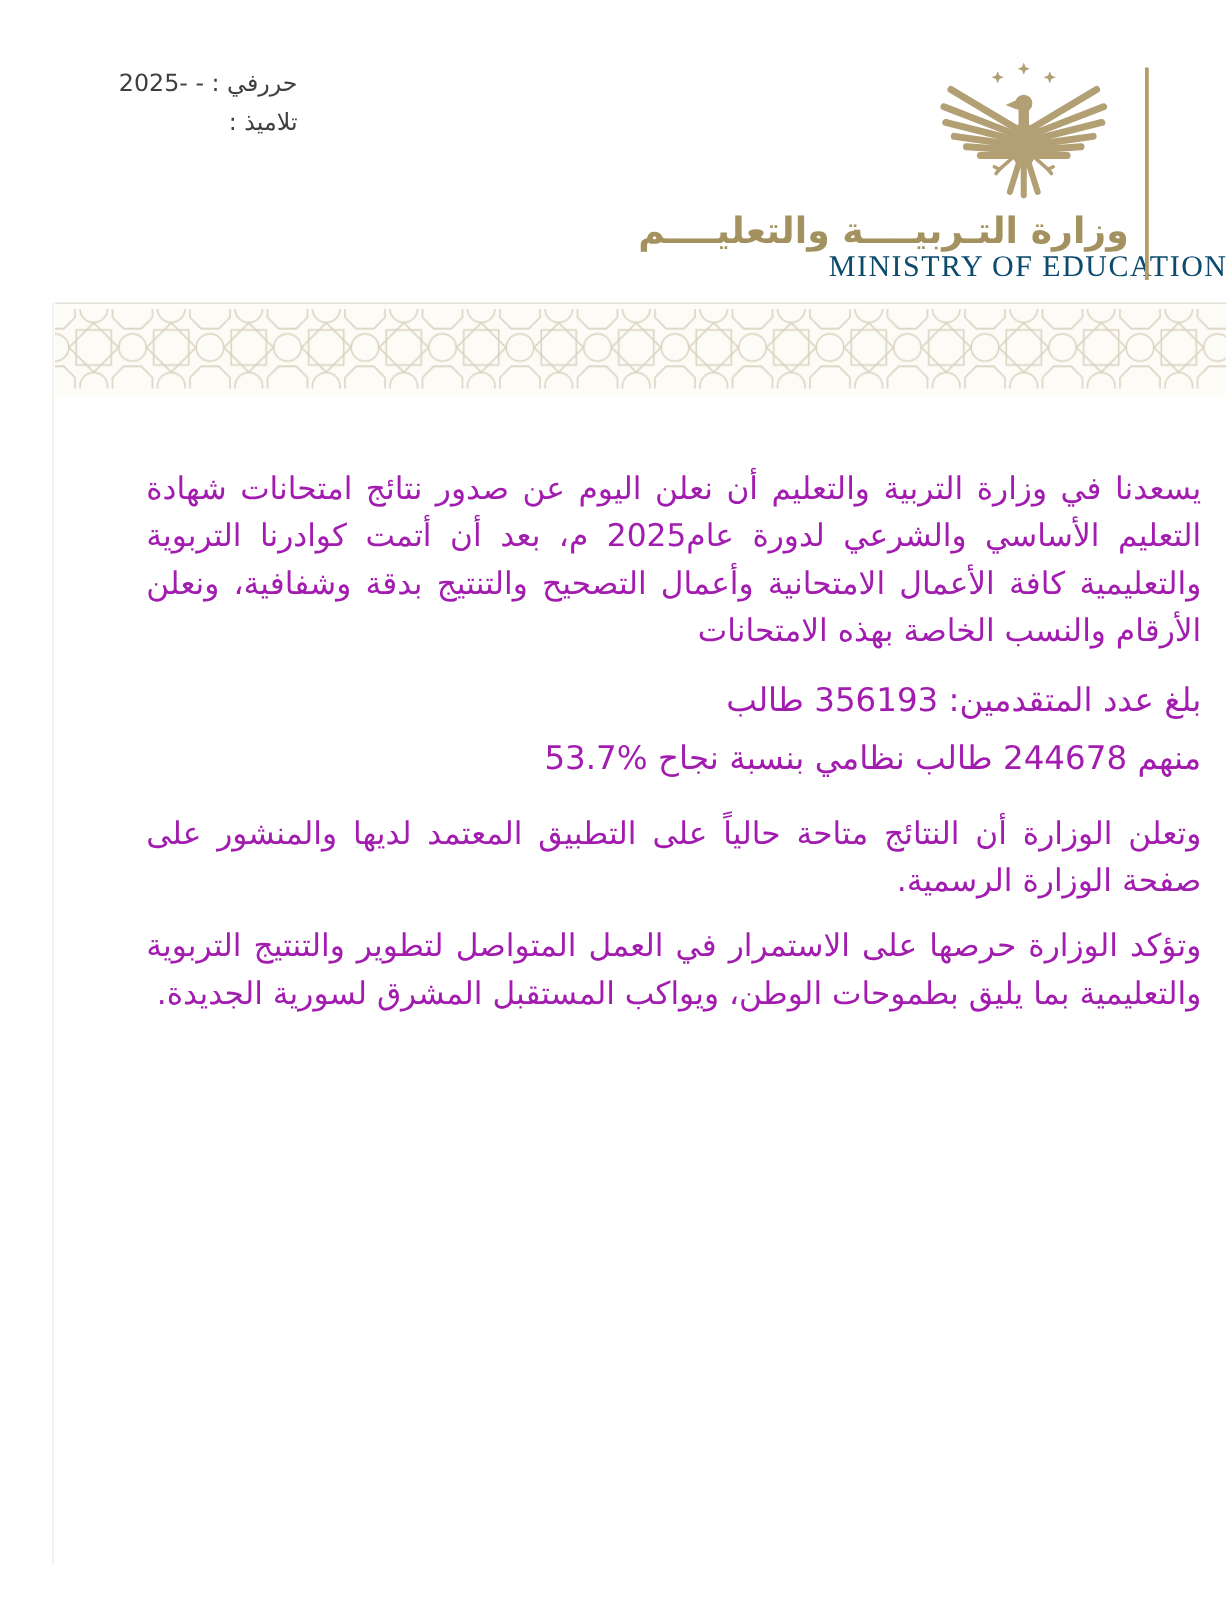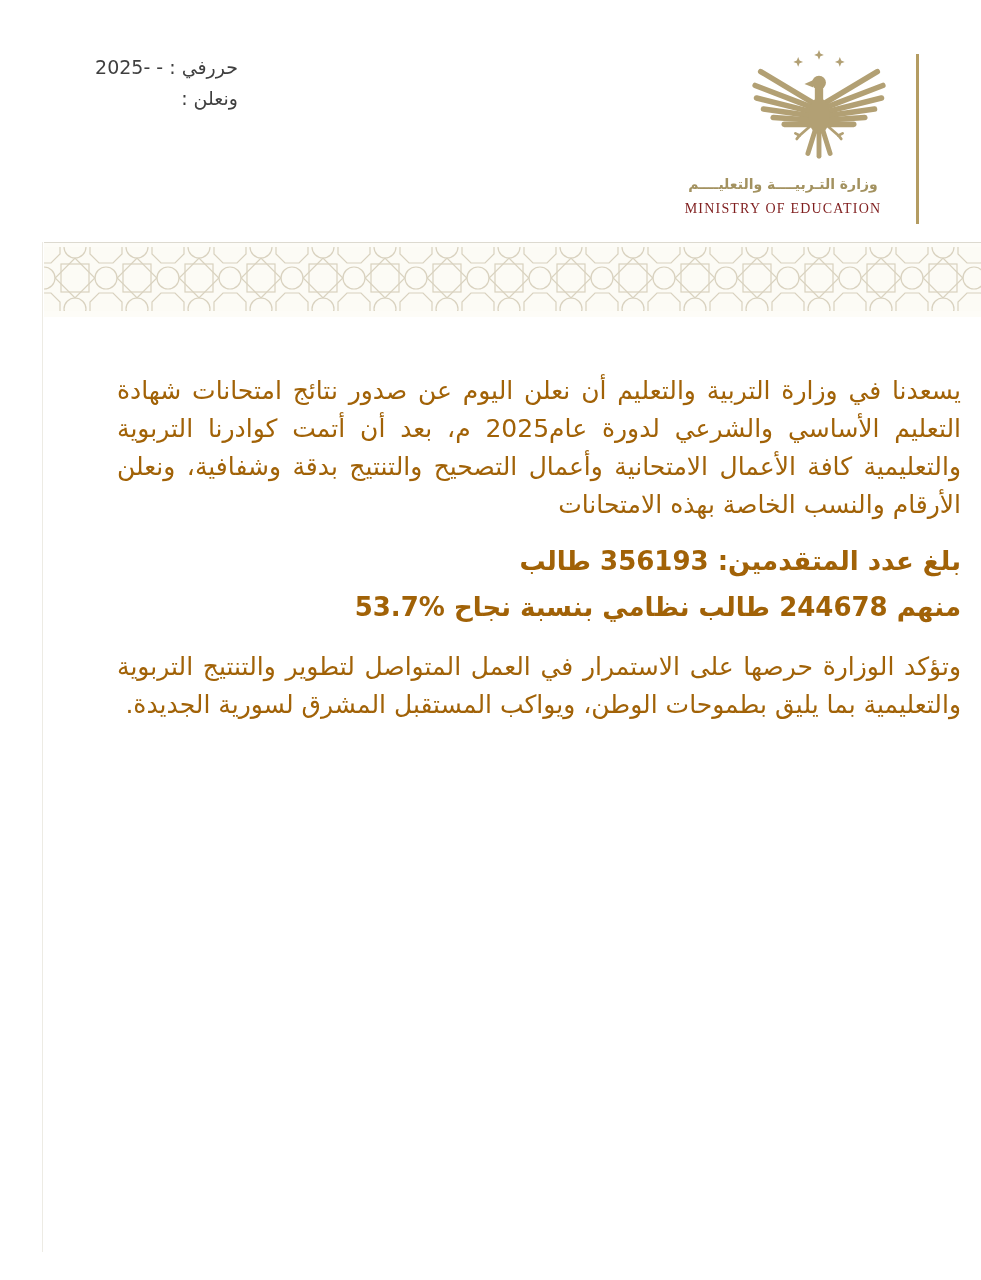--- a/index.html
+++ b/index.html
@@ -39,32 +39,32 @@
     text-align: center;
   }
   .logo-block svg.eagle {
     display: block;
     width: 152px;
     height: 118px;
     margin: 0 8px 4px auto;
   }
   .logo-arabic {
     direction: rtl;
-    font-size: 14px;
+    font-size: 29px;
     font-weight: bold;
     color: #a39260;
     white-space: nowrap;
     line-height: 28px;
     text-align: center;
   }
   .logo-english {
     font-family: "Liberation Serif", serif;
-    font-size: 14px;
+    font-size: 24px;
     letter-spacing: 1.2px;
-    color: #7f1d1d;
+    color: #0c4a6e;
     white-space: nowrap;
     margin-top: 3px;
   }
   .gold-rule {
     position: absolute;
     top: 54px;
     right: 92px;
     width: 3px;
     height: 170px;
     background: #b49c62;
@@ -106,46 +106,46 @@
     color: #111111;
   }
 
   
   .content {
     position: absolute;
     top: 372px;
     right: 50px;
     left: 72px;
     direction: rtl;
-    color: #a16207;
+    color: #a21caf;
     margin-left: 45px;
   }
   .content p {
     margin: 0 0 14px 0;
     font-size: 25px;
     line-height: 38px;
     text-align: justify;
   }
   .stats {
     margin: 6px 0 18px 0;
     font-size: 26px;
-    font-weight: bold;
+    font-weight: normal;
     line-height: 46px;
   }
   .stat-line { white-space: nowrap; }
   .stat-indent { padding-right: 128px; }
 </style>
 </head>
 <body>
 
 <div class="page">
 
   <div class="ref-block">
     <div>حررفي :  -  -2025</div>
-    <div>ونعلن :</div>
+    <div>تلاميذ :</div>
   </div>
 
   <div class="logo-block">
     <svg class="eagle" viewBox="0 0 200 170">
       <g fill="#b2a074">
         <path d="M70,13 L72,18 L77,20 L72,22 L70,27 L68,22 L63,20 L68,18 Z"></path>
         <path d="M100,3 L102,8 L107,10 L102,12 L100,17 L98,12 L93,10 L98,8 Z"></path>
         <path d="M130,13 L132,18 L137,20 L132,22 L130,27 L128,22 L123,20 L128,18 Z"></path>
       </g>
       <g stroke="#b2a074" stroke-width="8" stroke-linecap="round">
@@ -214,16 +214,17 @@
 
 
   <div class="content">
     <p>يسعدنا في وزارة التربية والتعليم أن نعلن اليوم عن صدور نتائج امتحانات شهادة التعليم الأساسي والشرعي لدورة عام2025 م، بعد أن أتمت كوادرنا التربوية والتعليمية كافة الأعمال الامتحانية وأعمال التصحيح والتنتيج بدقة وشفافية، ونعلن الأرقام والنسب الخاصة بهذه الامتحانات</p>
 
     <div class="stats">
       <div class="stat-line">بلغ عدد المتقدمين: 356193 طالب</div>
       <div class="stat-line">منهم 244678 طالب نظامي بنسبة نجاح %53.7</div>
     </div>
 
+    <p>وتعلن الوزارة أن النتائج متاحة حالياً على التطبيق المعتمد لديها والمنشور على صفحة الوزارة الرسمية.</p>
     <p>وتؤكد الوزارة حرصها على الاستمرار في العمل المتواصل لتطوير والتنتيج التربوية والتعليمية بما يليق بطموحات الوطن، ويواكب المستقبل المشرق لسورية الجديدة.</p>
   </div>
 
 </div>
 
 </body></html>

